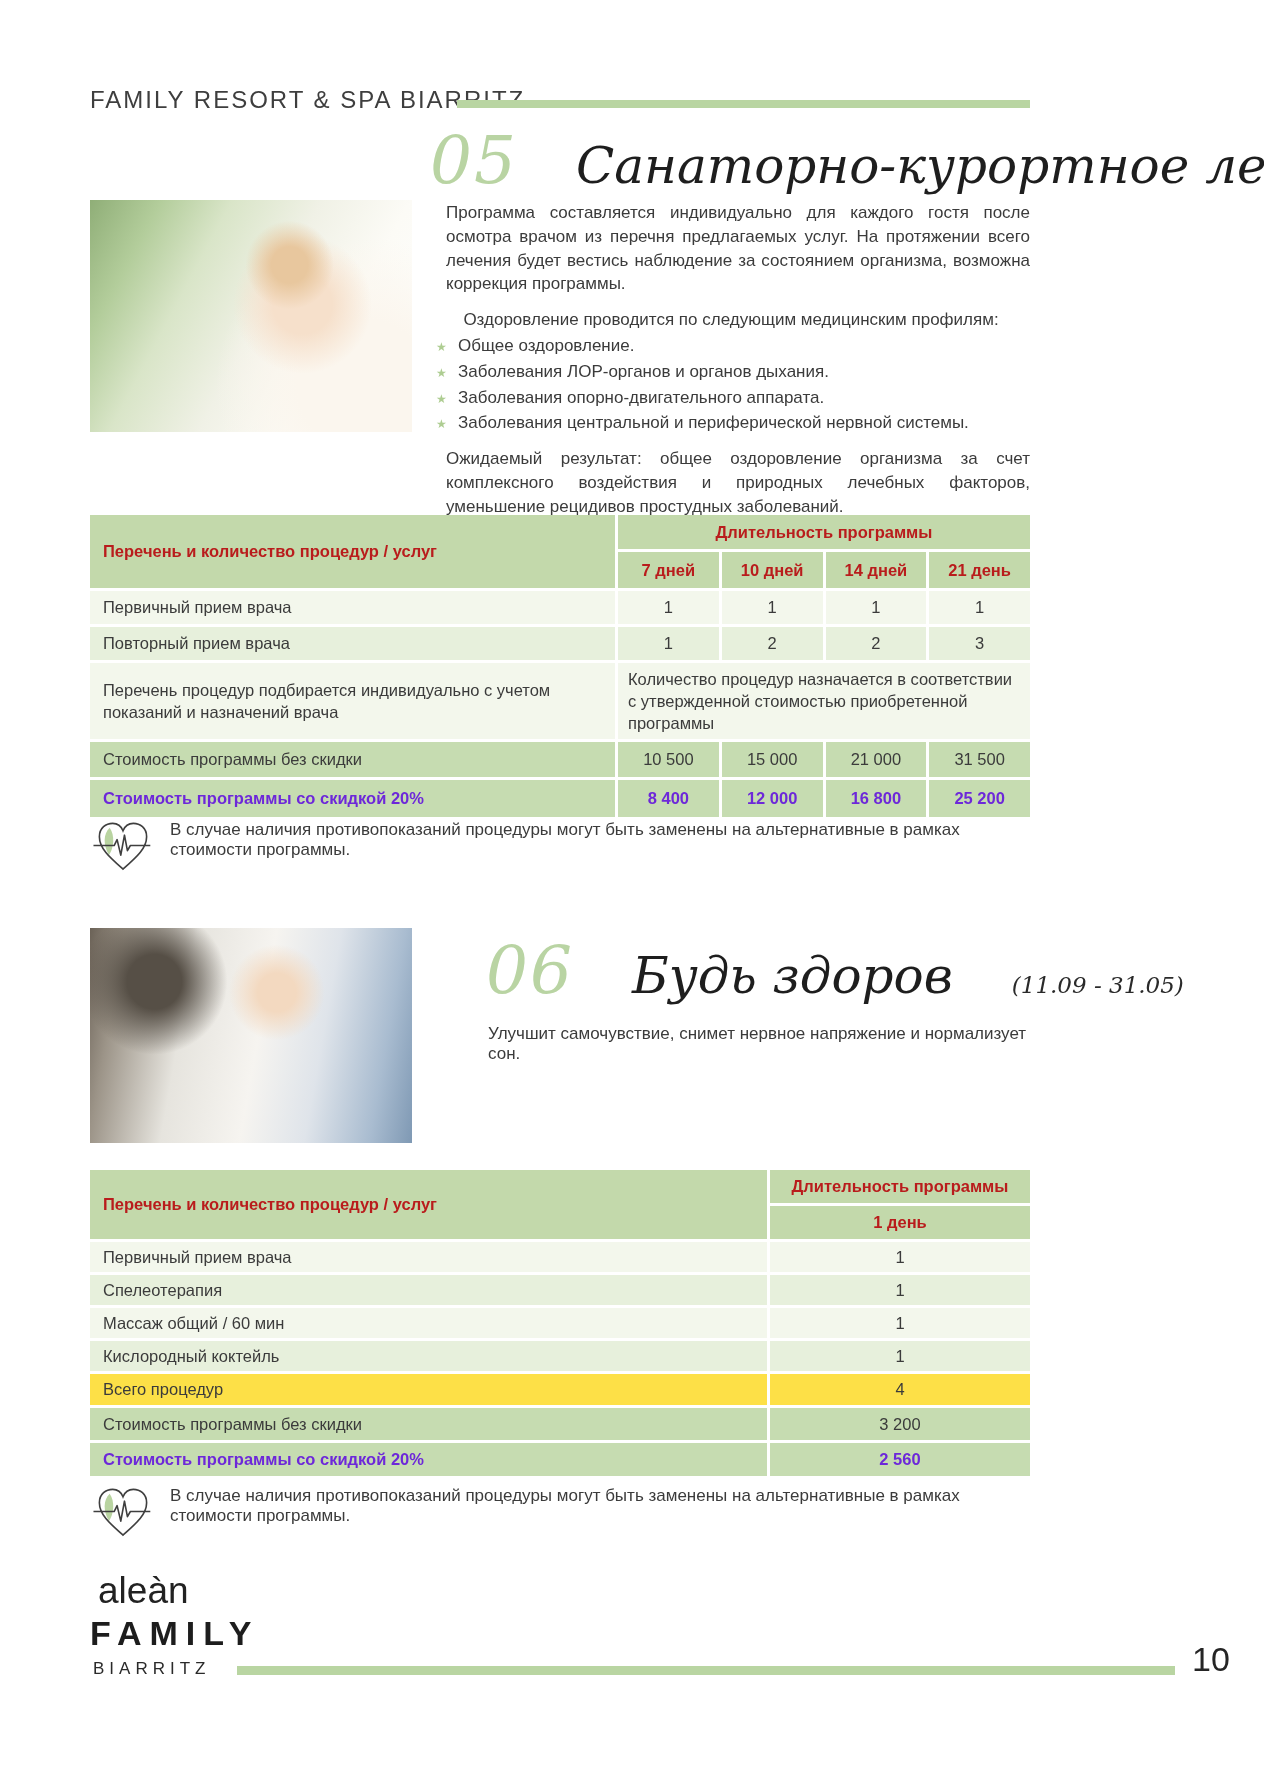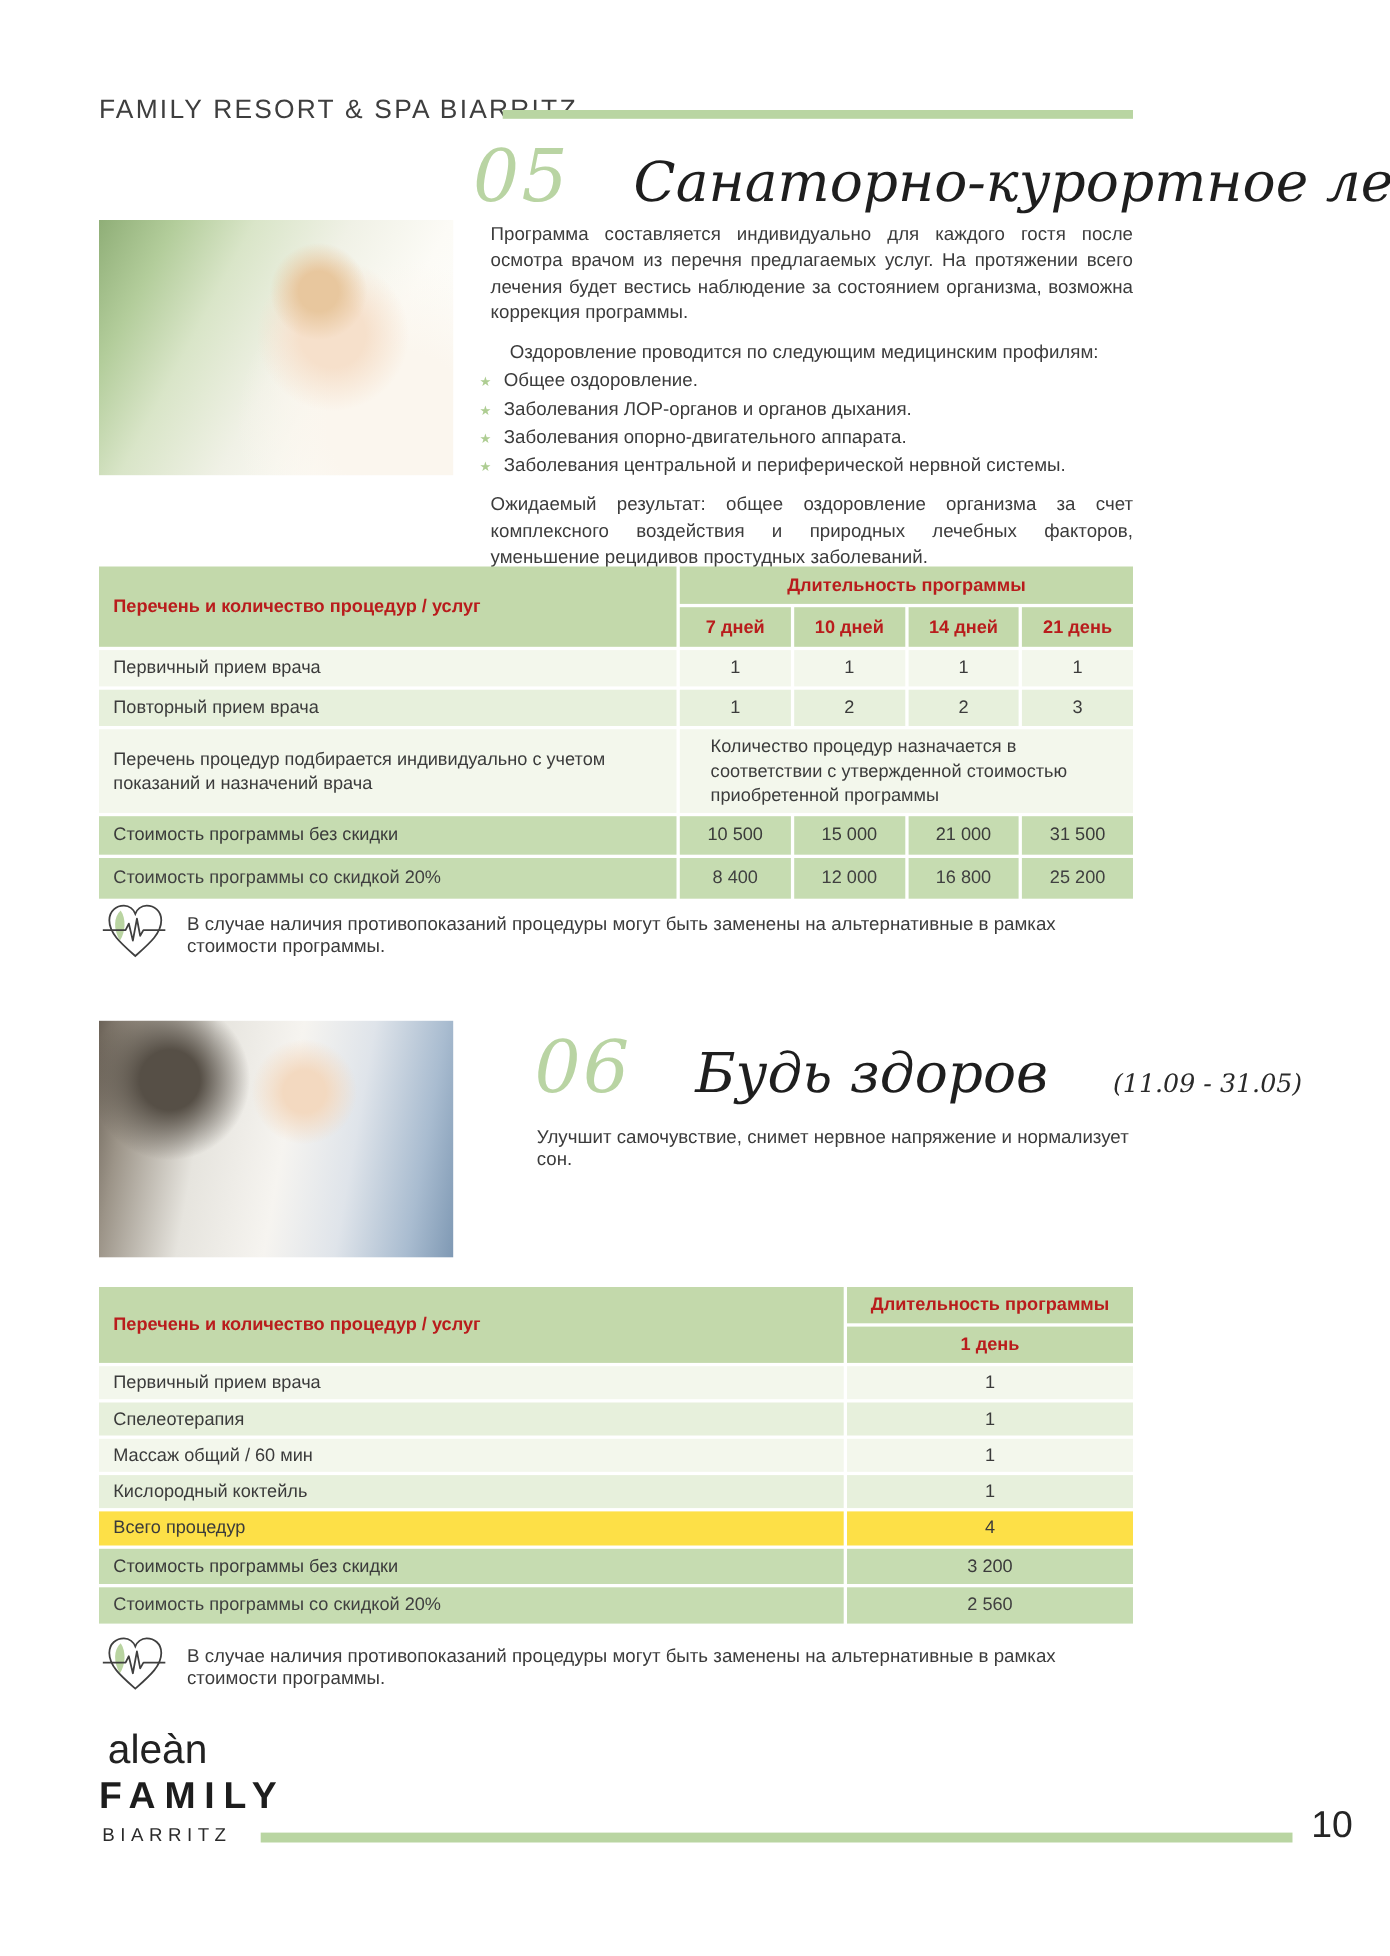--- a/index.html
+++ b/index.html
@@ -41,29 +41,29 @@
   .tbl-1 { top:515px; grid-template-columns:525px 1fr 1fr 1fr 1fr;
            grid-template-rows:34px 36px 33px 33px 76px 35px 37px; }
   .tbl-2 { top:1170px; grid-template-columns:677px 1fr;
            grid-template-rows:33px 33px 30px 30px 30px 30px 31px 32px 33px; }
   .cell { display:flex; align-items:center; }
   .c-head { background:#c3d9ab; font-weight:700; color:#b91c1c; }
   .c-light { background:#f3f7ec; }
   .c-alt { background:#e7f0dc; }
   .c-total { background:#fde047; }
   .c-price { background:#c6dcb1; }
-  .c-bold { font-weight:400; color:#404040; }
+  .c-bold { font-weight:700; color:#6d28d9; }
   .lab { padding-left:13px; justify-content:flex-start; }
   .ctr { justify-content:center; text-align:center; }
   .span4 { grid-column:2/6; }
   .rowspan2 { grid-row:1/3; }
-  .note-cell { grid-column:2/6; padding-left:28px; line-height:1.35; }
+  .note-cell { grid-column:2/6; padding-left:10px; line-height:1.35; }
   .two-line { line-height:1.35; }
   
-  .note { position:absolute; left:92px; width:940px; display:flex; align-items:center; gap:16px; }
+  .note { position:absolute; left:92px; width:940px; display:flex; align-items:flex-start; gap:16px; }
   .note-1 { top:820px; } .note-2 { top:1486px; }
   .note-text { font-size:17px; color:#3b3b3b; }
   .heart-icon { flex:0 0 62px; }
   
   .logo-alean { position:absolute; left:98px; top:1570px; font-size:37px; color:#222; }
   .logo-family { position:absolute; left:90px; top:1614px; font-size:34px; letter-spacing:8px; font-weight:600; color:#1d1d1d; }
   .logo-biarritz { position:absolute; left:93px; top:1659px; font-size:17px; letter-spacing:5px; font-weight:500; color:#2a2a2a; }
   .footer-rule { position:absolute; left:237px; top:1666px; width:938px; height:9px; background:#b9d5a2; }
   .page-number { position:absolute; left:1192px; top:1640px; font-size:34px; color:#252525; }
 </style>

